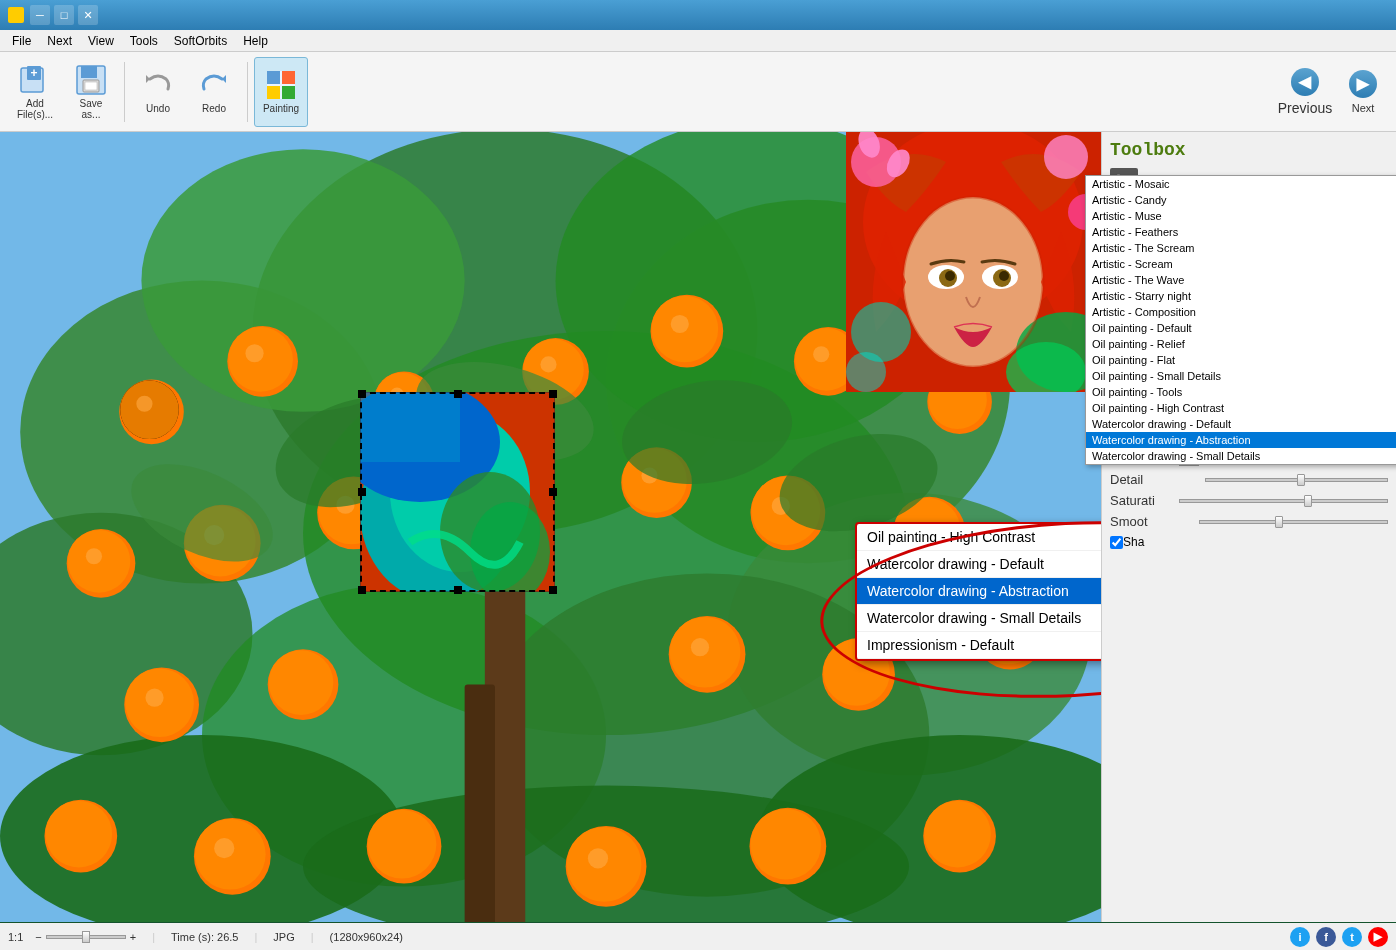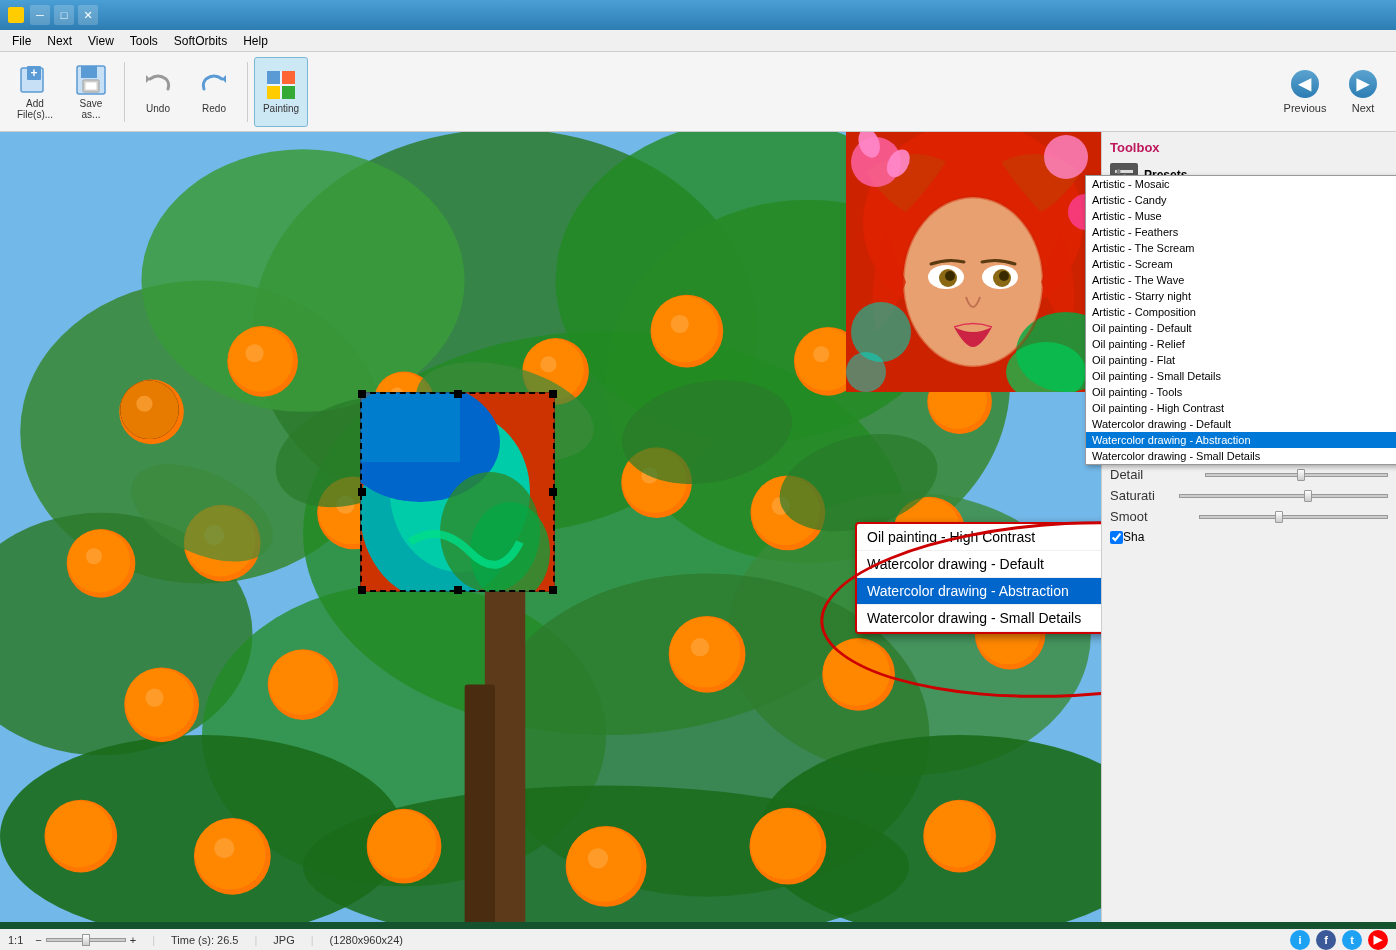--- a/index.html
+++ b/index.html
@@ -170,24 +170,25 @@
 
     
     #toolbox {
       width: 295px;
       background: #f0f0f0;
       border-left: 1px solid #ccc;
       overflow-y: auto;
       padding: 8px;
     }
     #toolbox-title {
-      font-size: 13px;
+      font-size: 18px;
       font-weight: bold;
       margin-bottom: 8px;
-      color: #be185d;
+      color: #4d7c0f;
+      font-family: Liberation Mono, monospace;
     }
 
     
     .section-label {
       font-size: 12px;
       font-weight: bold;
       margin-bottom: 4px;
       color: #000;
     }
 
@@ -309,21 +310,21 @@
       border-radius: 50%;
       pointer-events: none;
       z-index: 60;
       transform: rotate(-3deg);
     }
 
     
     #status-bar {
       height: 28px;
       background: #f0f0f0;
-      border-top: 7px solid #14532d;
+      border-top: 1px solid #14532d;
       display: flex;
       align-items: center;
       padding: 0 8px;
       font-size: 11px;
       color: #333;
       gap: 12px;
     }
     .status-section {
       display: flex;
       align-items: center;
@@ -455,21 +456,21 @@
         <rect x="2" y="17" width="13" height="13" fill="#ffcc00"></rect>
         <rect x="17" y="17" width="13" height="13" fill="#33aa33"></rect>
       </svg>
     </div>
     <span>Painting</span>
   </div>
 
   <div class="toolbar-right">
     <div class="nav-btn">
       <div class="nav-arrow">◀</div>
-      <span style="margin-top:4px; font-size:11px;">Previous</span>
+      <span style="margin-top:4px; font-size:14px;">Previous</span>
     </div>
     <div class="nav-btn">
       <div class="nav-arrow">▶</div>
       <span style="margin-top:4px; font-size:11px;">Next</span>
     </div>
   </div>
 </div>
 
 <div id="main">
 
@@ -670,20 +671,21 @@
       <div class="corner bm"></div>
       <div class="corner ml"></div>
       <div class="corner mr"></div>
     </div>
 
     <div id="large-dropdown">
       <div class="large-dropdown-item">Oil painting - High Contrast</div>
       <div class="large-dropdown-item">Watercolor drawing - Default</div>
       <div class="large-dropdown-item selected">Watercolor drawing - Abstraction</div>
       <div class="large-dropdown-item">Watercolor drawing - Small Details</div>
+      <div class="large-dropdown-item">Impressionism - Default</div>
     </div>
 
     <div id="red-oval"></div>
   </div>
 
   <div id="toolbox">
     <div id="toolbox-title">Toolbox</div>
 
     <div style="display:flex; align-items:center; gap:6px; margin-bottom:4px;">
       <div style="width:28px;height:28px;background:#555;display:flex;align-items:center;justify-content:center;border-radius:2px;">

